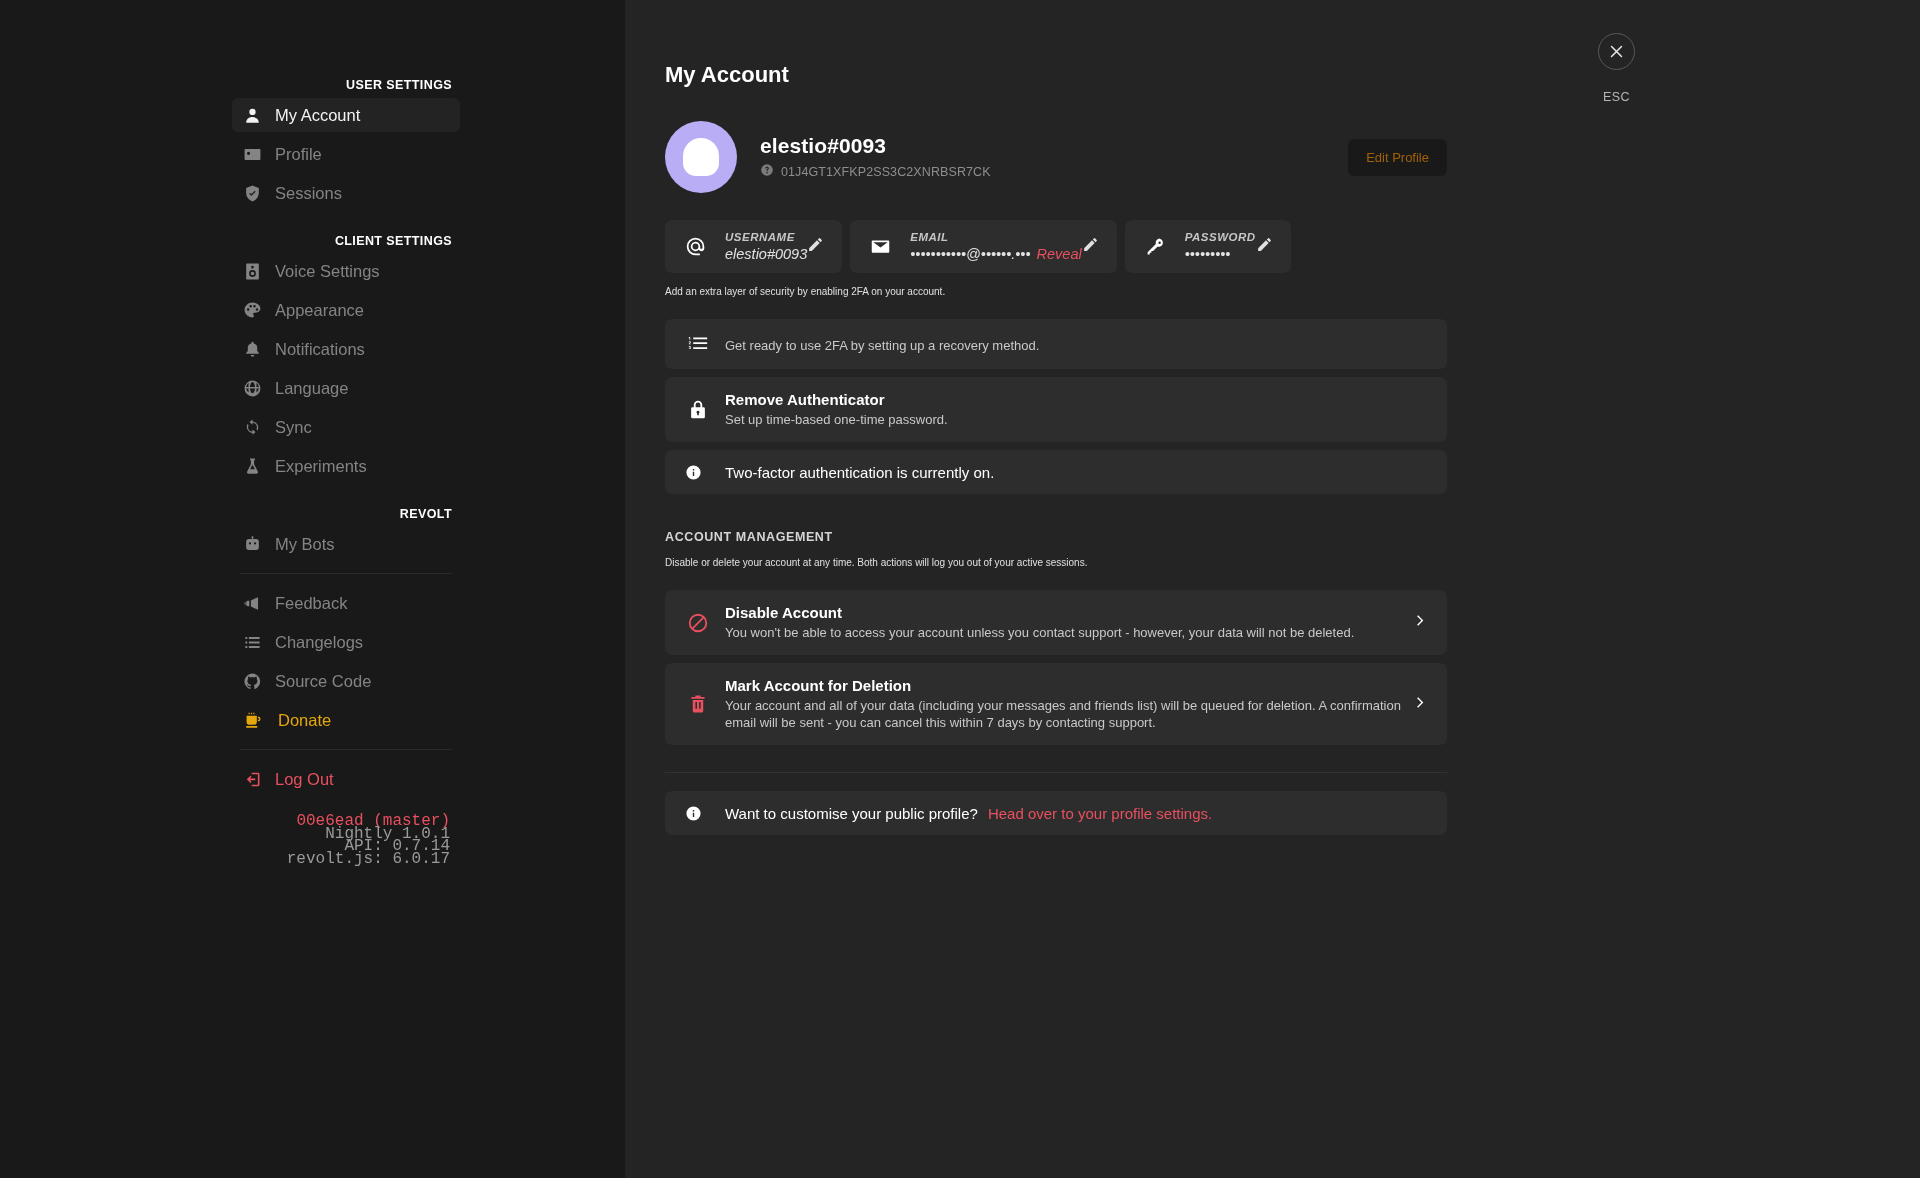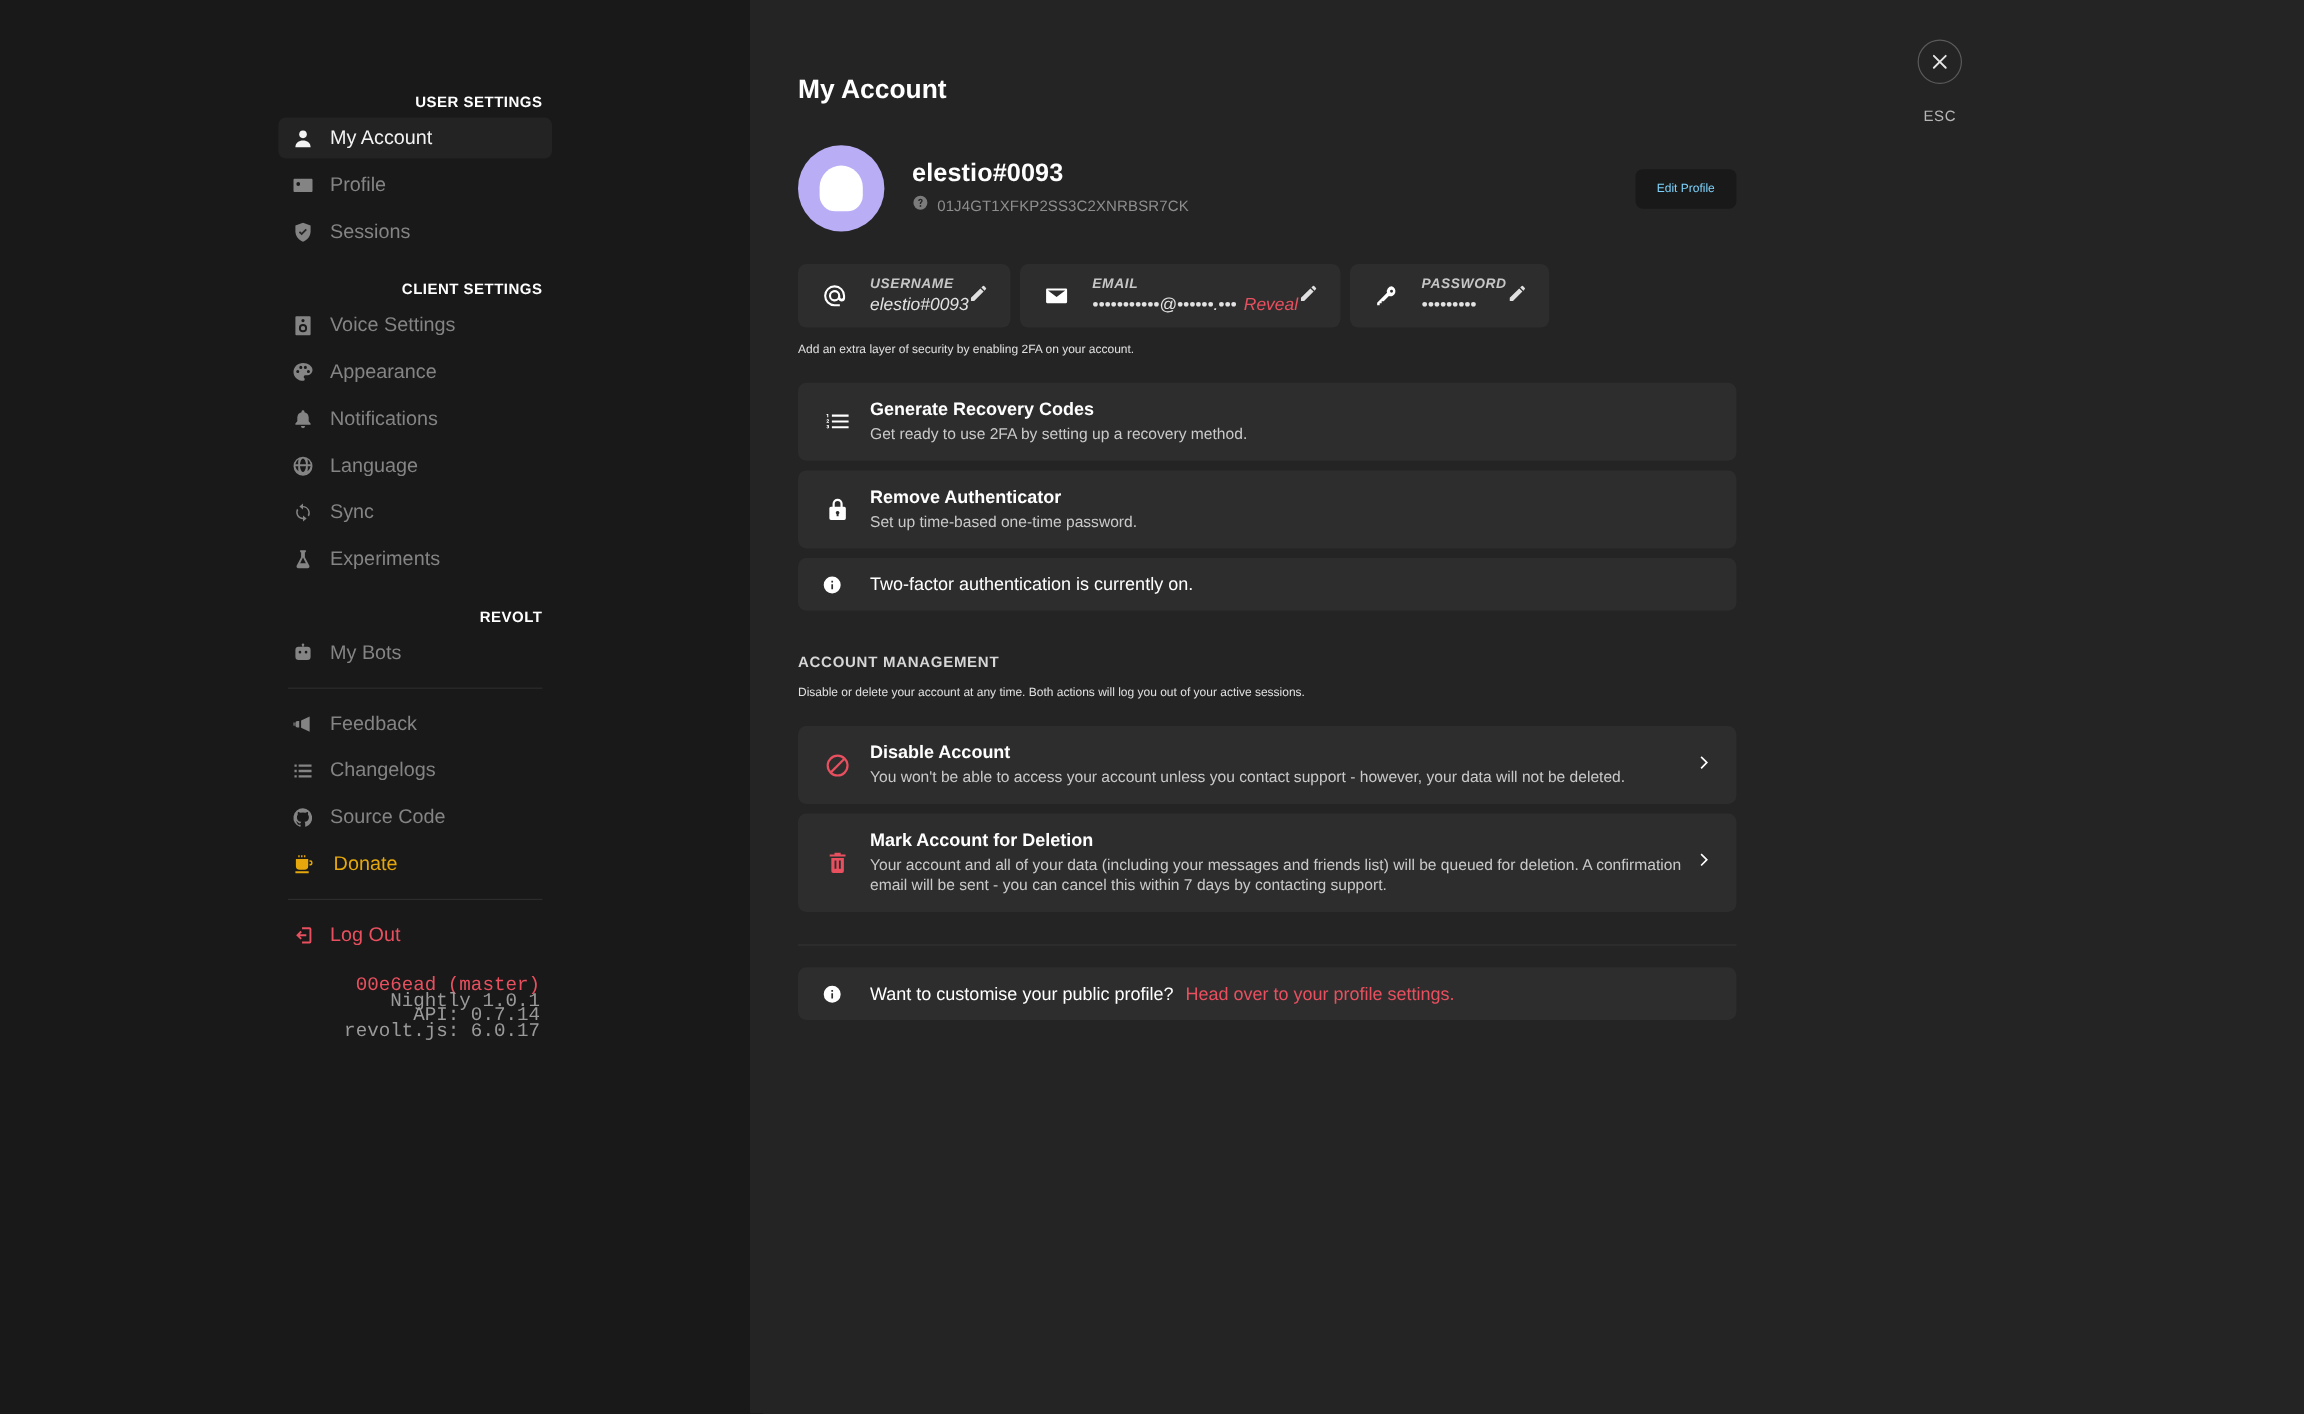--- a/index.html
+++ b/index.html
@@ -71,22 +71,22 @@
     width: 36px; height: 38px; background: #ffffff;
     border-radius: 18px 18px 13px 13px;
   }
   .acct-meta { margin-left: 23px; flex: 1; }
   .acct-name { font-size: 21px; font-weight: bold; color: #ffffff; letter-spacing: .1px; }
   .acct-id-row { display: flex; align-items: center; gap: 7px; margin-top: 5px; }
   .acct-id-row svg { width: 14px; height: 14px; fill: #7b7b7b; }
   .acct-id { font-size: 12.5px; color: #8e8e8e; letter-spacing: .1px; }
 
   .edit-profile {
-    background: #191919; color: #7dd3fc; border: none;
-    font-family: inherit; font-size: 10px;
+    background: #191919; color: #a16207; border: none;
+    font-family: inherit; font-size: 13px;
     padding: 11px 18px; border-radius: 6px; cursor: pointer;
   }
 
   
   .fields { margin-top: 27px; display: flex; flex-direction: row; gap: 8px; font-style: italic; }
   .field {
     background: #2d2d2d; border-radius: 7px; height: 53px;
     display: flex; align-items: center; padding: 0 18px 0 20px;
   }
   .field .fico { width: 26px; flex: 0 0 26px; display:flex; align-items:center; }
@@ -380,21 +380,20 @@
       <div class="section-desc">Add an extra layer of security by enabling 2FA on your account.</div>
 
       <div class="rows">
         <div class="row-card">
           <span class="rico">
               <svg viewBox="0 0 24 24" fill="#ffffff">
                 <path d="M2.6 4.4h.9v3h-.9V5.3h-.7v-.7zM1.9 10.2c0-.7.5-1.1 1.2-1.1s1.1.4 1.1 1c0 .4-.2.7-.7 1.1l-.6.5h1.3v.7H1.9v-.6l1.1-1c.3-.3.4-.4.4-.6s-.2-.4-.4-.4-.4.2-.4.5zM1.9 15.3c0-.6.5-1 1.2-1s1.1.3 1.1.9c0 .3-.2.5-.5.6.3.1.6.4.6.7 0 .6-.5 1-1.2 1s-1.2-.4-1.2-1h.8c0 .2.2.4.4.4s.4-.1.4-.4-.2-.3-.5-.3h-.3v-.6h.3c.3 0 .4-.1.4-.3s-.2-.3-.4-.3-.4.1-.4.3zM6.8 4.9H22v1.9H6.8zm0 5.3H22v1.9H6.8zm0 5.3H22v1.9H6.8z"></path>
               </svg>
             </span>
           <div class="rbody">
-            <div class="rtitle">Generate Recovery Codes</div>
             <div class="rdesc">Get ready to use 2FA by setting up a recovery method.</div>
           </div>
         </div>
         <div class="row-card">
           <span class="rico">
               <svg viewBox="0 0 24 24" fill="#ffffff">
                 <path d="M12 1.8a4.6 4.6 0 00-4.6 4.6V9H6a1.5 1.5 0 00-1.5 1.5v9A1.5 1.5 0 006 21h12a1.5 1.5 0 001.5-1.5v-9A1.5 1.5 0 0018 9h-1.4V6.4A4.6 4.6 0 0012 1.8zm0 2a2.6 2.6 0 012.6 2.6V9H9.4V6.4A2.6 2.6 0 0112 3.8zm0 9a1.7 1.7 0 01.9 3.1v1.7h-1.8v-1.7A1.7 1.7 0 0112 12.8z"></path>
               </svg>
             </span>
           <div class="rbody">

